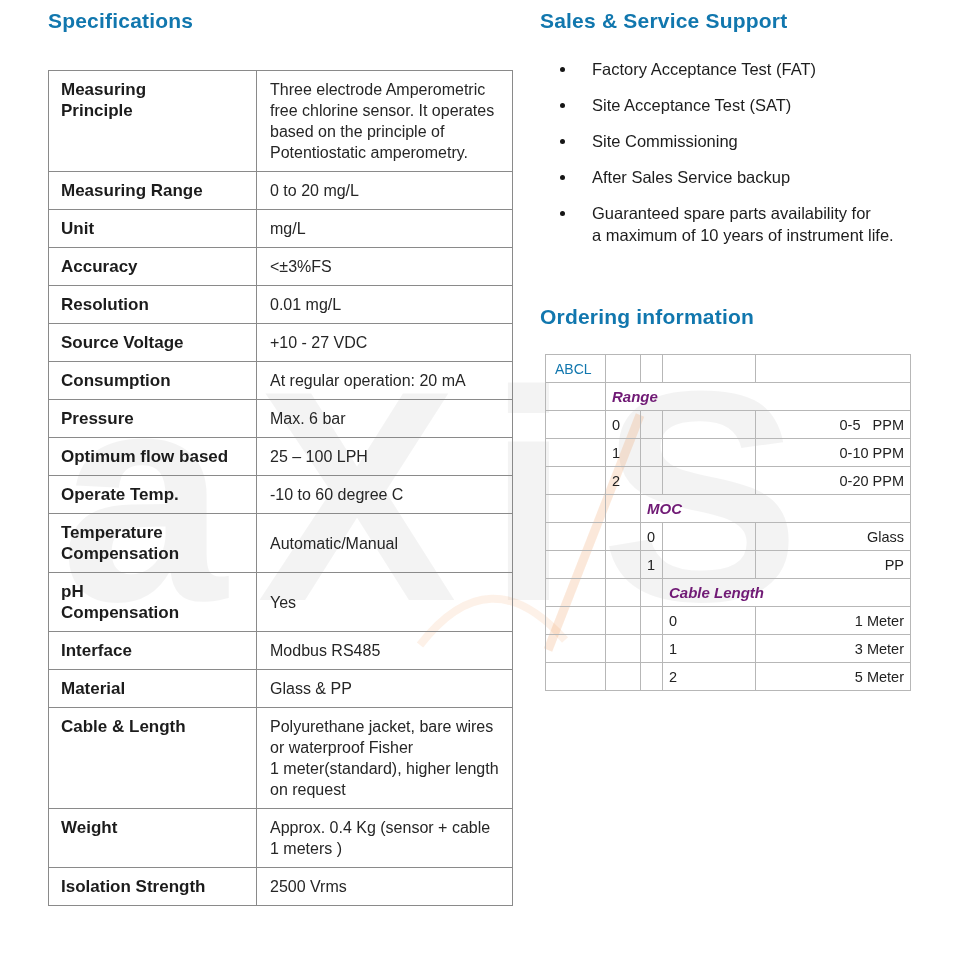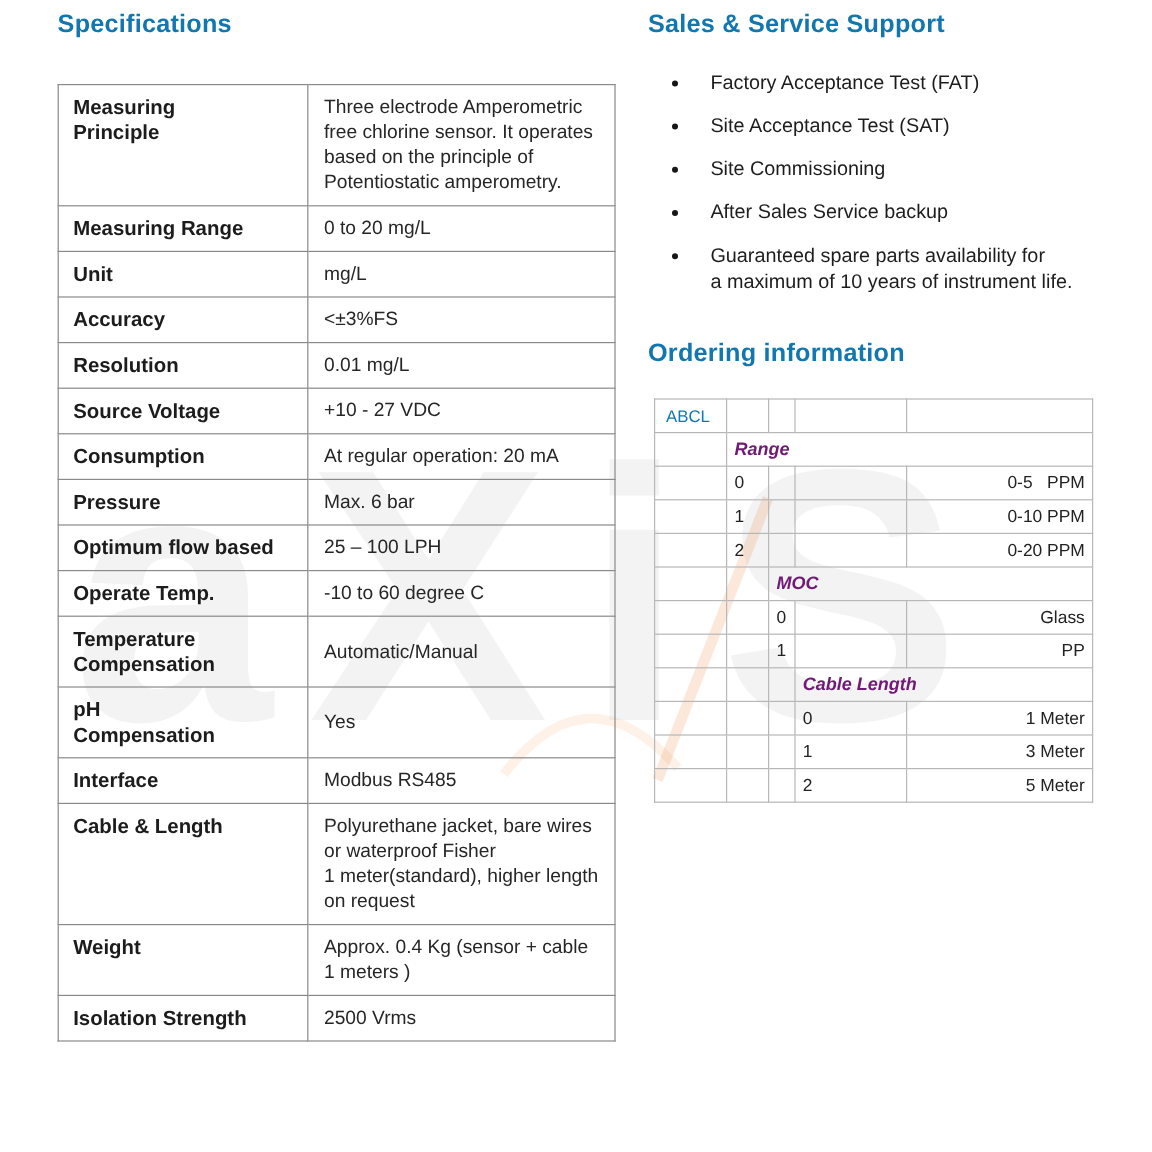--- a/index.html
+++ b/index.html
@@ -41,21 +41,21 @@
     display: flex; align-items: flex-start; gap: 27px;
     padding-left: 20px; margin-bottom: 14px;
     font-size: 16.5px; line-height: 22px; color: #1d1d1d;
   }
   ul.bullets .dot {
     flex: none; width: 5px; height: 5px; border-radius: 50%;
     background: #161616; margin-top: 9px;
   }
   ul.bullets .btext { white-space: pre-line; }
 
-  h2.ordering { margin-top: 36px; }
+  h2.ordering { margin-top: 58px; }
 
   
   table.order {
     border-collapse: collapse; width: 365px; margin: 24px 0 0 5px;
     table-layout: fixed;
   }
   table.order td {
     border: 1px solid #b7b7b7; height: 25px; padding: 1px 6px;
     font-size: 14.5px; color: #222; vertical-align: middle;
     white-space: pre-wrap; overflow: hidden;
@@ -133,20 +133,24 @@
           <td class="val">Automatic/Manual</td>
         </tr>
         <tr>
           <td class="lbl">pH
 Compensation</td>
           <td class="val">Yes</td>
         </tr>
         <tr>
           <td class="lbl">Interface</td>
           <td class="val">Modbus RS485</td>
+        </tr>
+        <tr>
+          <td class="lbl">Material</td>
+          <td class="val">Glass &amp; PP</td>
         </tr>
         <tr>
           <td class="lbl">Cable &amp; Length</td>
           <td class="val">Polyurethane jacket, bare wires
 or waterproof Fisher
 1 meter(standard), higher length
 on request</td>
         </tr>
         <tr>
           <td class="lbl">Weight</td>

